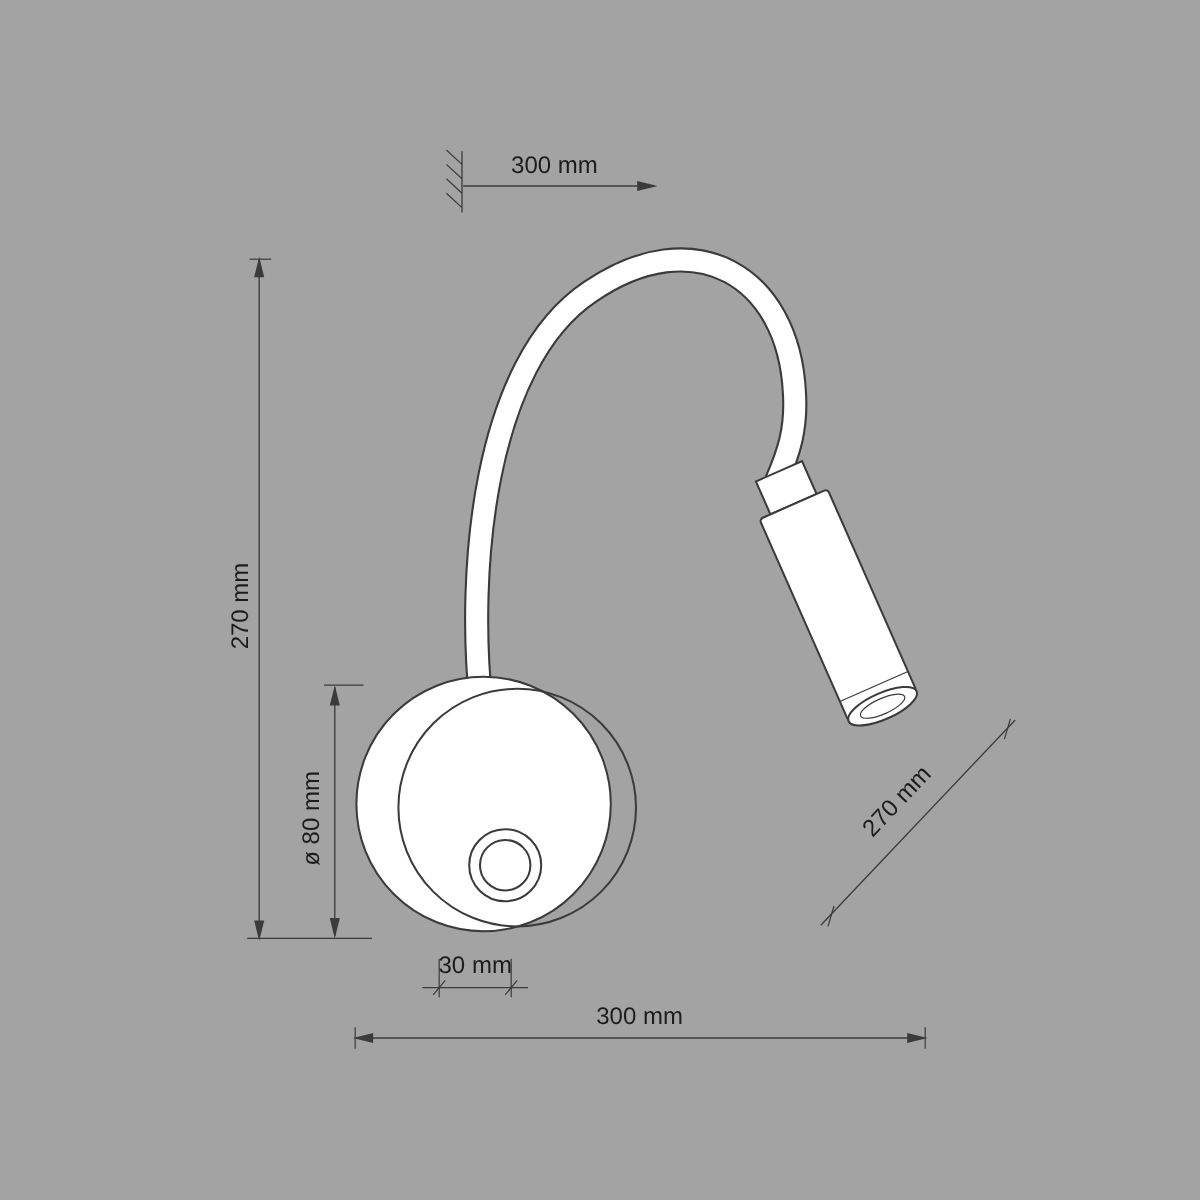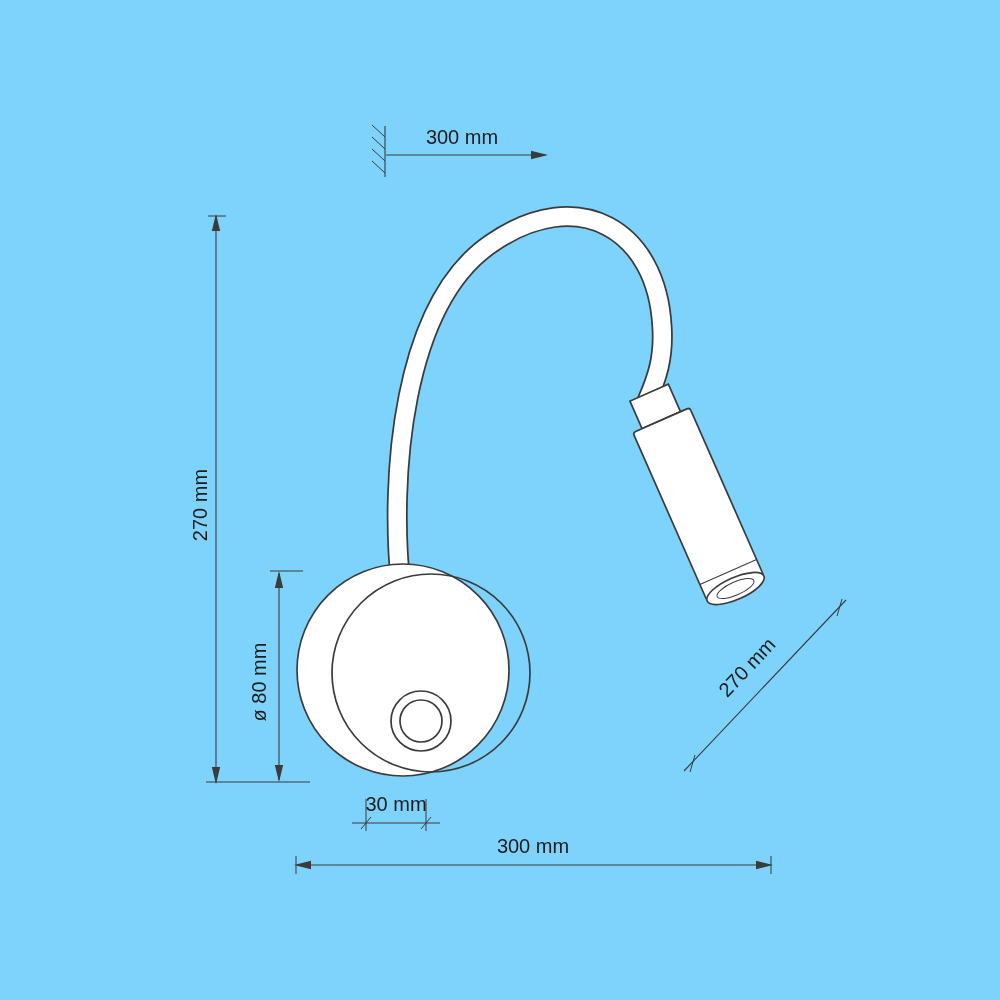--- a/index.html
+++ b/index.html
@@ -1,16 +1,16 @@
 <!DOCTYPE html>
 <html><head>
 <meta charset="utf-8">
 <style>
   html,body{margin:0;padding:0;background:#ffffff;}
-  .stage{position:relative;width:1000px;height:1000px;background:#7dd3fc;overflow:hidden;
+  .stage{position:relative;width:1000px;height:1000px;background:#a3a3a3;overflow:hidden;
          font-family:"Liberation Sans",sans-serif;}
   svg{display:block;}
   .outline{fill:none;stroke:#3b3b3b;stroke-width:1.7;}
   .outline-fill{fill:#ffffff;stroke:#3b3b3b;stroke-width:1.7;}
   .dim{fill:none;stroke:#3b3b3b;stroke-width:1.1;}
   .thin{fill:none;stroke:#3b3b3b;stroke-width:1;}
   .arrow{fill:#3b3b3b;stroke:none;}
   .dimtext{fill:#1c1c1c;font-family:"Liberation Sans",sans-serif;font-size:20px;}
   .armcasing{fill:none;stroke:#3b3b3b;stroke-width:21;stroke-linecap:butt;}
   .armcore{fill:none;stroke:#ffffff;stroke-width:17.5;stroke-linecap:butt;}

